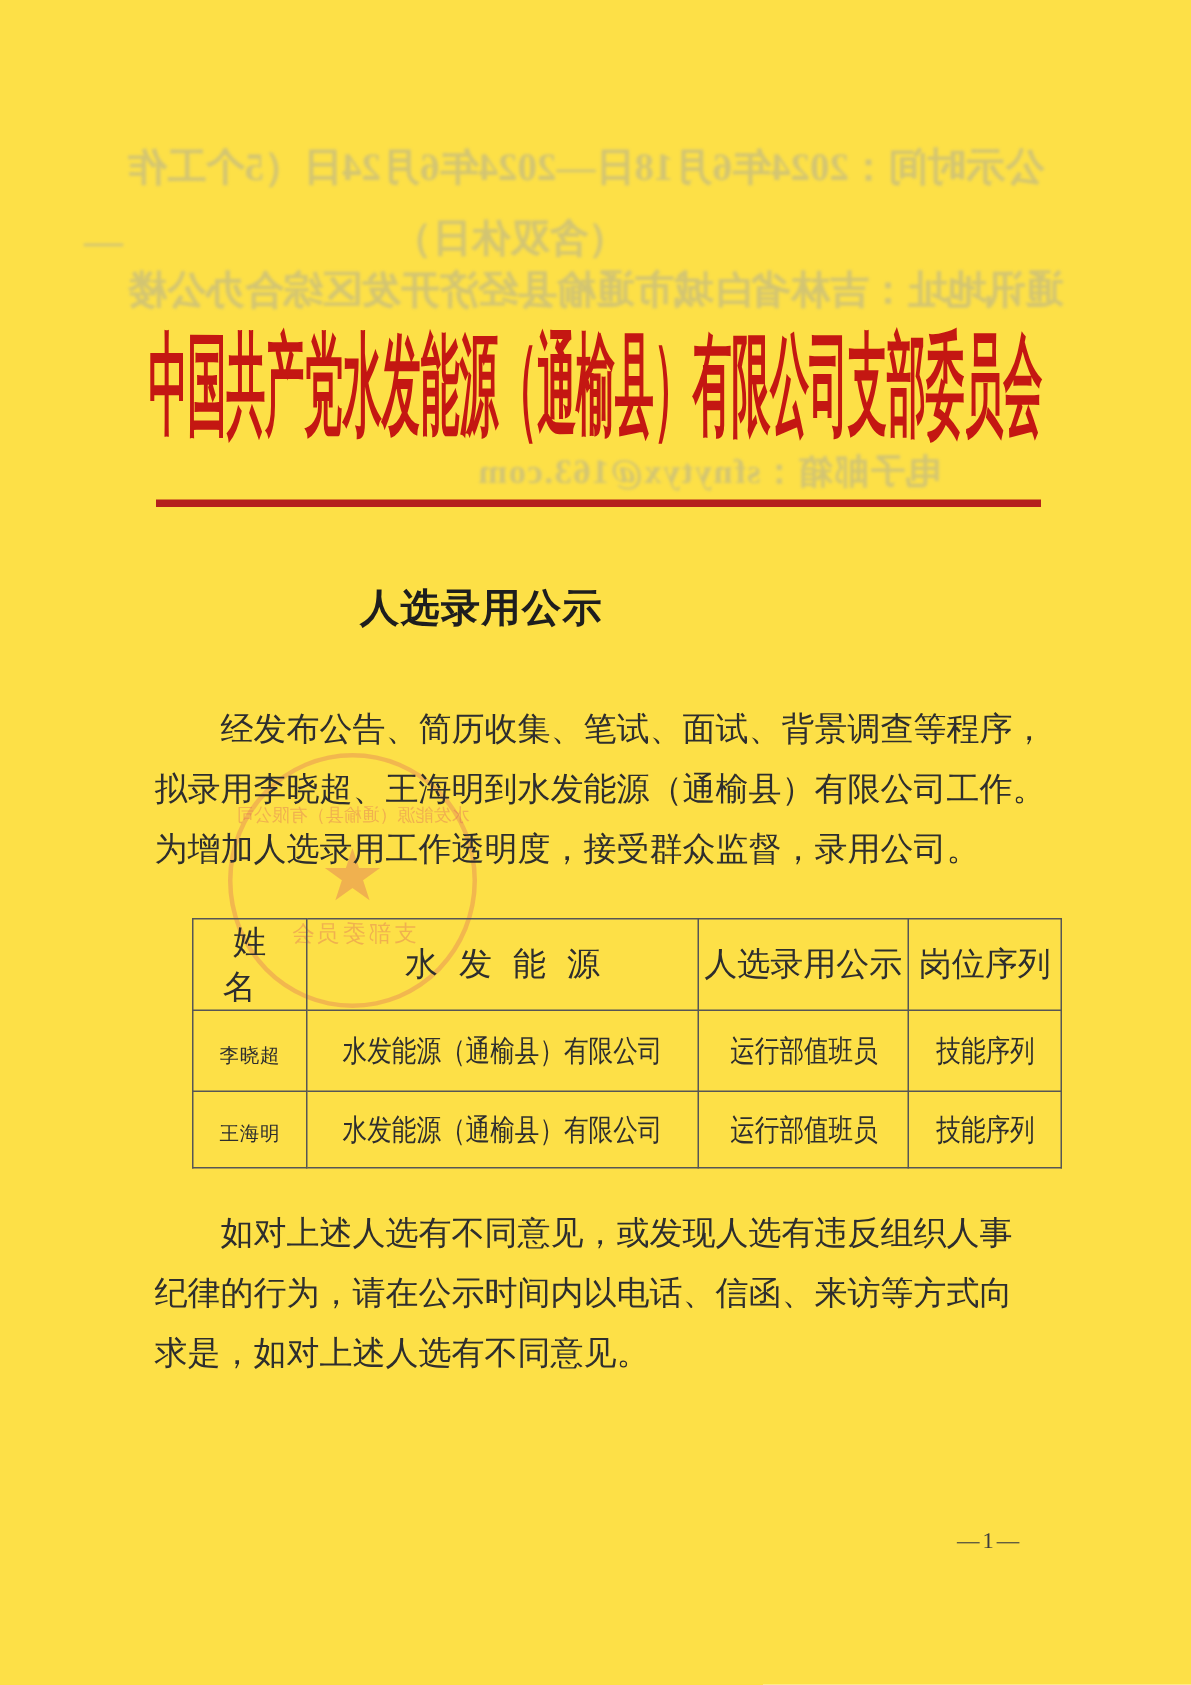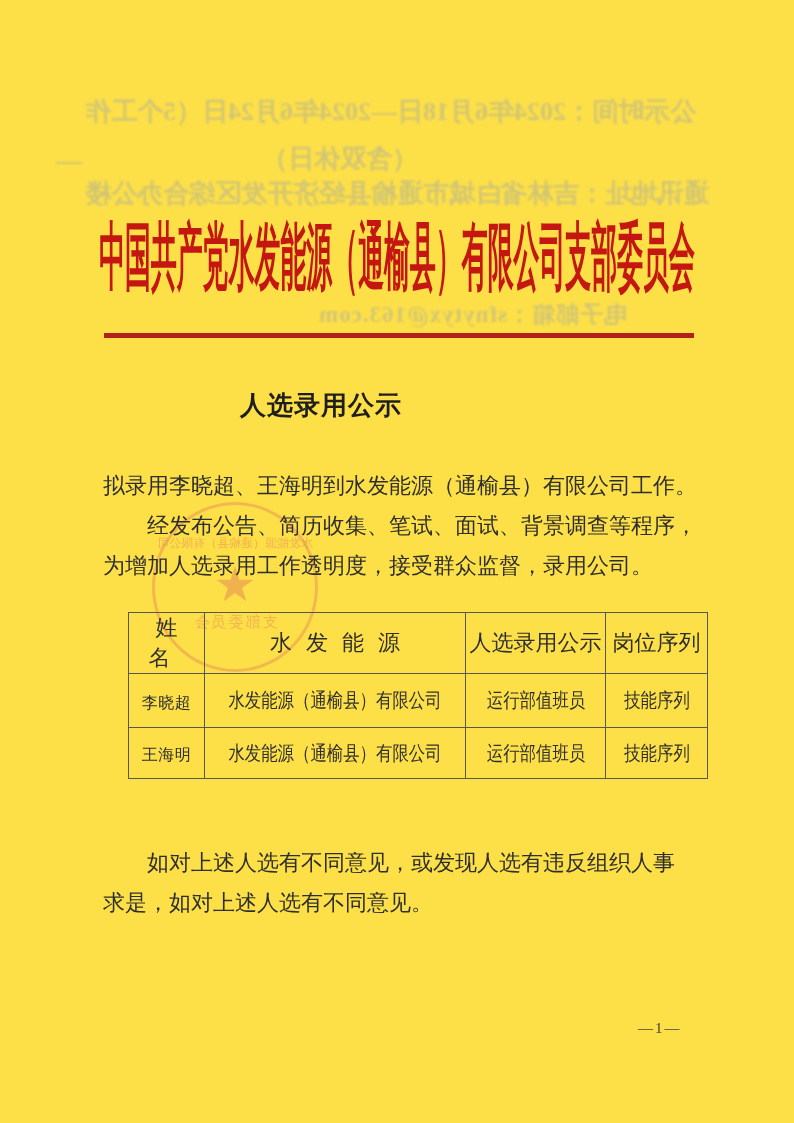--- a/index.html
+++ b/index.html
@@ -41,38 +41,38 @@
   .doc-title {
     position:absolute; left:0; top:388px; width:642px; text-align:center;
     font-size:26px; font-weight:700; color:#1e1e1e; letter-spacing:1px;
   }
 
   
   .para { position:absolute; left:103px; width:612px; font-size:22px; }
   .para .line { height:40px; line-height:40px; white-space:nowrap; }
   .para .indent { text-indent:44px; }
   .para-1 { top:466px; }
-  .para-2 { top:802px;margin-top:41px; }
+  .para-2 { top:802px; }
 
   
   .tbl {
     position:absolute; left:128px; top:612px;
     border-collapse:collapse; table-layout:fixed;
   }
   .tbl td {
     border:1.5px solid #565656; text-align:center; vertical-align:middle;
     padding:0; font-size:22px; color:#2e2e2e; overflow:hidden;
   }
   .tbl .r0 { height:46px; } .tbl .r1 { height:54px; } .tbl .r2 { height:51px; }
   .sp { letter-spacing:14px; padding-left:14px; }
   .cond {
     display:inline-block; transform:scaleX(.82); transform-origin:50% 50%;
     white-space:nowrap; font-size:20px;
   }
-  .name { font-size:16px; letter-spacing:0.5px; }
+  .name { font-size:13px; letter-spacing:0.5px; }
 
   
   .seal {
     position:absolute; left:152px; top:502px; width:160px; height:164px;
     border-radius:50%; border:3px solid rgba(214,78,96,.28);
     filter:blur(.4px); pointer-events:none;
   }
   .seal-star {
     position:absolute; left:50%; top:50%;
     transform:translate(-50%,-54%) scaleX(-1);
@@ -107,22 +107,22 @@
 
   <div class="seal">
     <div class="seal-text seal-text-top">水发能源（通榆县）有限公司</div>
     <div class="seal-star">★</div>
     <div class="seal-text seal-text-bottom">支部委员会</div>
   </div>
 
   <div class="doc-title">人选录用公示</div>
 
   <div class="para para-1">
+    <div class="line indent">经发布公告、简历收集、笔试、面试、背景调查等程序，</div>
     <div class="line">拟录用李晓超、王海明到水发能源（通榆县）有限公司工作。</div>
-    <div class="line indent">经发布公告、简历收集、笔试、面试、背景调查等程序，</div>
     <div class="line">为增加人选录用工作透明度，接受群众监督，录用公司。</div>
   </div>
 
   <table class="tbl">
     <colgroup>
       <col style="width:76px">
         <col style="width:212px">
         <col style="width:140px">
         <col style="width:102px">
     </colgroup>
@@ -143,18 +143,19 @@
         <td><span class="name">王海明</span></td>
         <td><span class="cond">水发能源（通榆县）有限公司</span></td>
         <td><span class="cond">运行部值班员</span></td>
         <td><span class="cond">技能序列</span></td>
       </tr>
     </tbody>
   </table>
 
   <div class="para para-2">
     <div class="line indent">如对上述人选有不同意见，或发现人选有违反组织人事</div>
+    <div class="line">纪律的行为，请在公示时间内以电话、信函、来访等方式向</div>
     <div class="line">求是，如对上述人选有不同意见。</div>
   </div>
 
   <div class="page-num">—1—</div>
 
 </div>
 
 </body></html>

